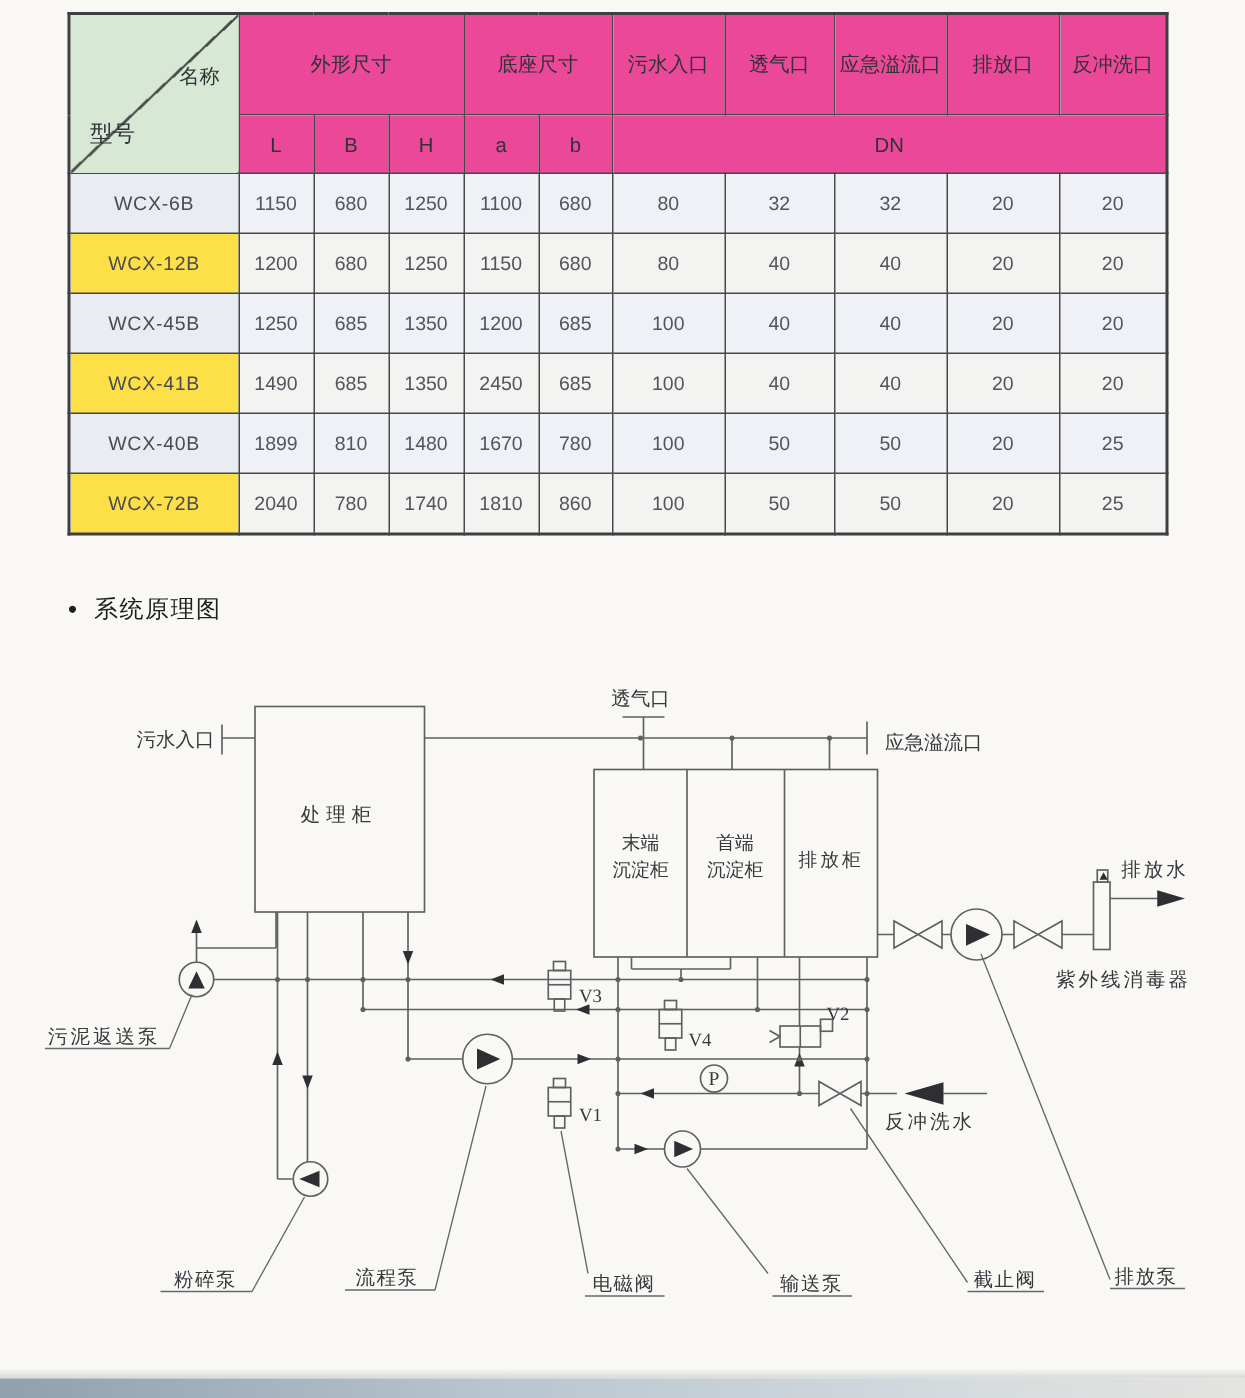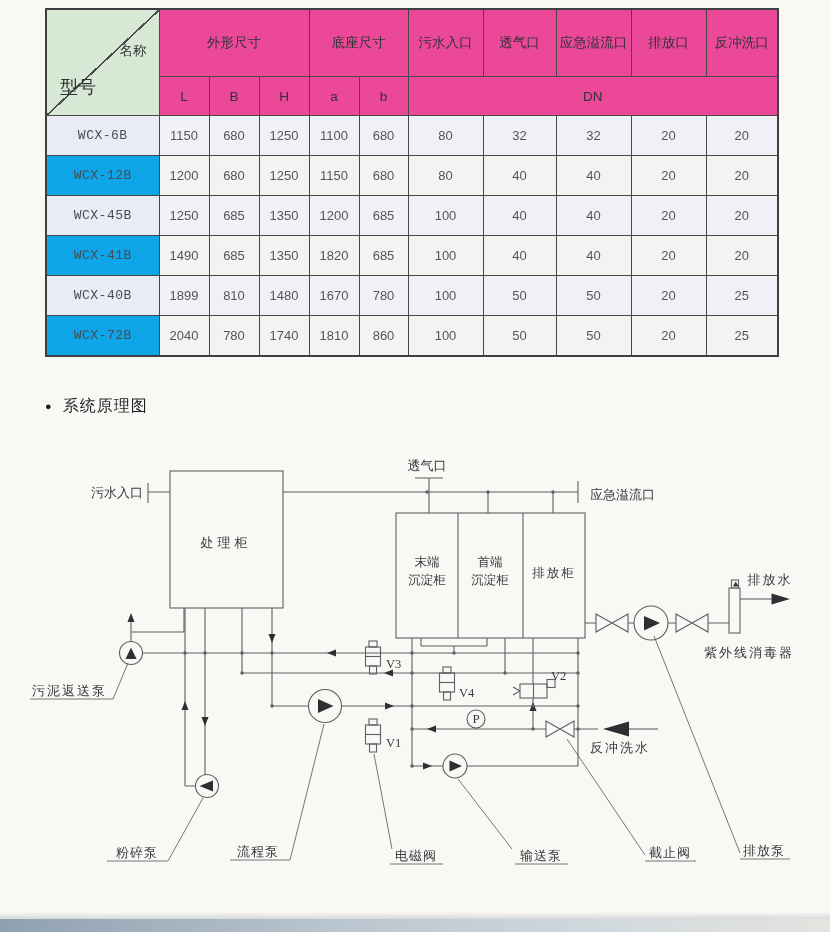--- a/index.html
+++ b/index.html
@@ -12,31 +12,31 @@
   .spec-table{
     position:absolute; left:45px; top:8px;
     border-collapse:collapse; table-layout:fixed; width:732px;
     border:2px solid #3e3f43;
   }
   .spec-table td{
     border:1.5px solid #474849; text-align:center; vertical-align:middle;
     padding:0; font-size:13px; color:#54555c; overflow:hidden;
   }
   .spec-table td.hdr{ background:#ec4899; color:#303236; font-size:13.5px; }
-  .spec-table td.model{ background:#e9ecf3; color:#4b4c53; letter-spacing:.5px;font-family:Liberation Mono, monospace; }
+  .spec-table td.model{ background:#e9ecf3; color:#4b4c53; letter-spacing:.5px; }
   .spec-table td.val{ background:#eff1f6; }
   .spec-table tr.alt td.val{ background:#f3f4f1; }
-  .spec-table tr.alt td.model{ background:#0ea5e9; }
+  .spec-table tr.alt td.model{ background:#fde047; }
   .corner{
     position:relative; background:#d7e9d4;
     background-image:linear-gradient(to bottom right,
       rgba(0,0,0,0) 49.5%, #4b4b4d 49.5%, #4b4b4d 50.6%, rgba(0,0,0,0) 50.6%);
   }
   .corner .top-label{ position:absolute; top:32px; right:12px; font-size:13.5px; color:#303236;}
-  .corner .bottom-label{ position:absolute; bottom:16px; left:13px; font-size:18px; color:#303236;}
+  .corner .bottom-label{ position:absolute; bottom:16px; left:13px; font-size:15px; color:#303236;}
   
   .section-title{
     position:absolute; left:45px; top:396px; font-size:16px; color:#1e1f22;
     letter-spacing:1px; display:flex; align-items:center; gap:10px;
   }
   .section-title .dot{ font-size:11px; line-height:1; color:#1e1f22; }
   
   .diagram{ position:absolute; left:0; top:430px; }
   .diagram text{
     font-family:"Liberation Serif", serif; font-size:13px; fill:#37383d;
@@ -131,21 +131,21 @@
       <td class="val">40</td>
       <td class="val">40</td>
       <td class="val">20</td>
       <td class="val">20</td>
     </tr>
     <tr style="height:40px" class="alt">
       <td class="model">WCX-41B</td>
       <td class="val">1490</td>
       <td class="val">685</td>
       <td class="val">1350</td>
-      <td class="val">1820</td>
+      <td class="val">2450</td>
       <td class="val">685</td>
       <td class="val">100</td>
       <td class="val">40</td>
       <td class="val">40</td>
       <td class="val">20</td>
       <td class="val">20</td>
     </tr>
     <tr style="height:40px">
       <td class="model">WCX-40B</td>
       <td class="val">1899</td>

